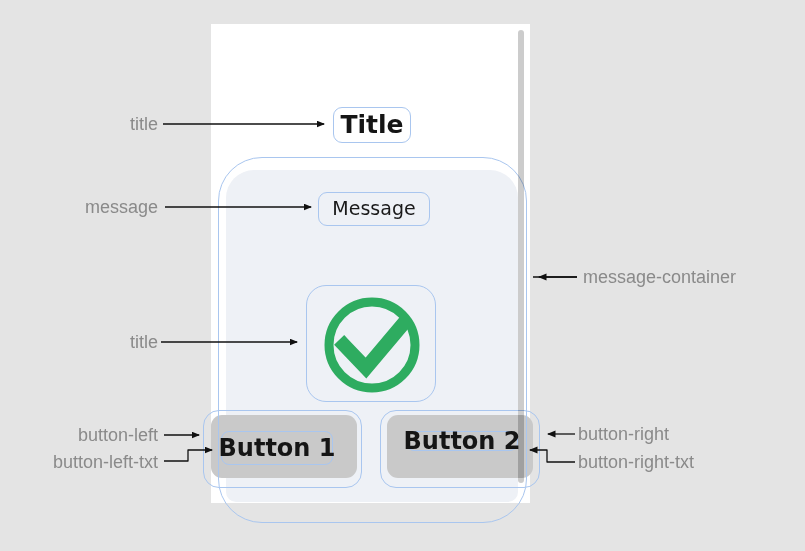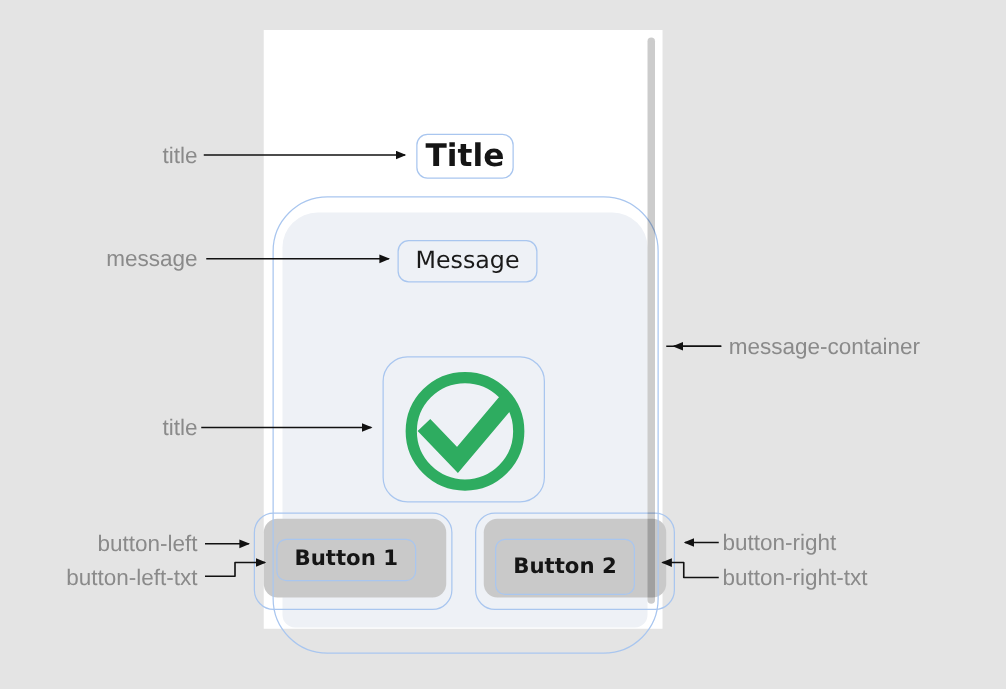--- a/index.html
+++ b/index.html
@@ -46,23 +46,23 @@
   .btn-left{left:211px;top:415px;width:146px;height:63px;}
   .btn-right{left:387px;top:415px;width:146px;height:63px;}
   .btn-overlay{border-radius:16px;}
   .btn-left-overlay{left:203px;top:410px;width:159px;height:78px;}
   .btn-right-overlay{left:380px;top:410px;width:160px;height:78px;}
   .btn-txt-box{
     border:1.5px solid #a9c6ef;border-radius:8px;
     display:flex;align-items:center;justify-content:center;
   }
   .btn-left-txt{left:221px;top:431px;width:112px;height:34px;}
-  .btn-right-txt{left:396px;top:431px;width:112px;height:45px;}
+  .btn-right-txt{left:406px;top:431px;width:112px;height:20px;}
   .btn-label{
-    font-family:"DejaVu Sans",sans-serif;font-size:17px;font-weight:600;color:#151515;
+    font-family:"DejaVu Sans",sans-serif;font-size:24px;font-weight:600;color:#151515;
     white-space:nowrap;line-height:1;padding-bottom:1px;
   }
 
   .scrollbar{
     left:518px;top:30px;width:6px;height:453px;
     background:rgba(0,0,0,0.20);border-radius:3px;
   }
 
   
   .callout{

